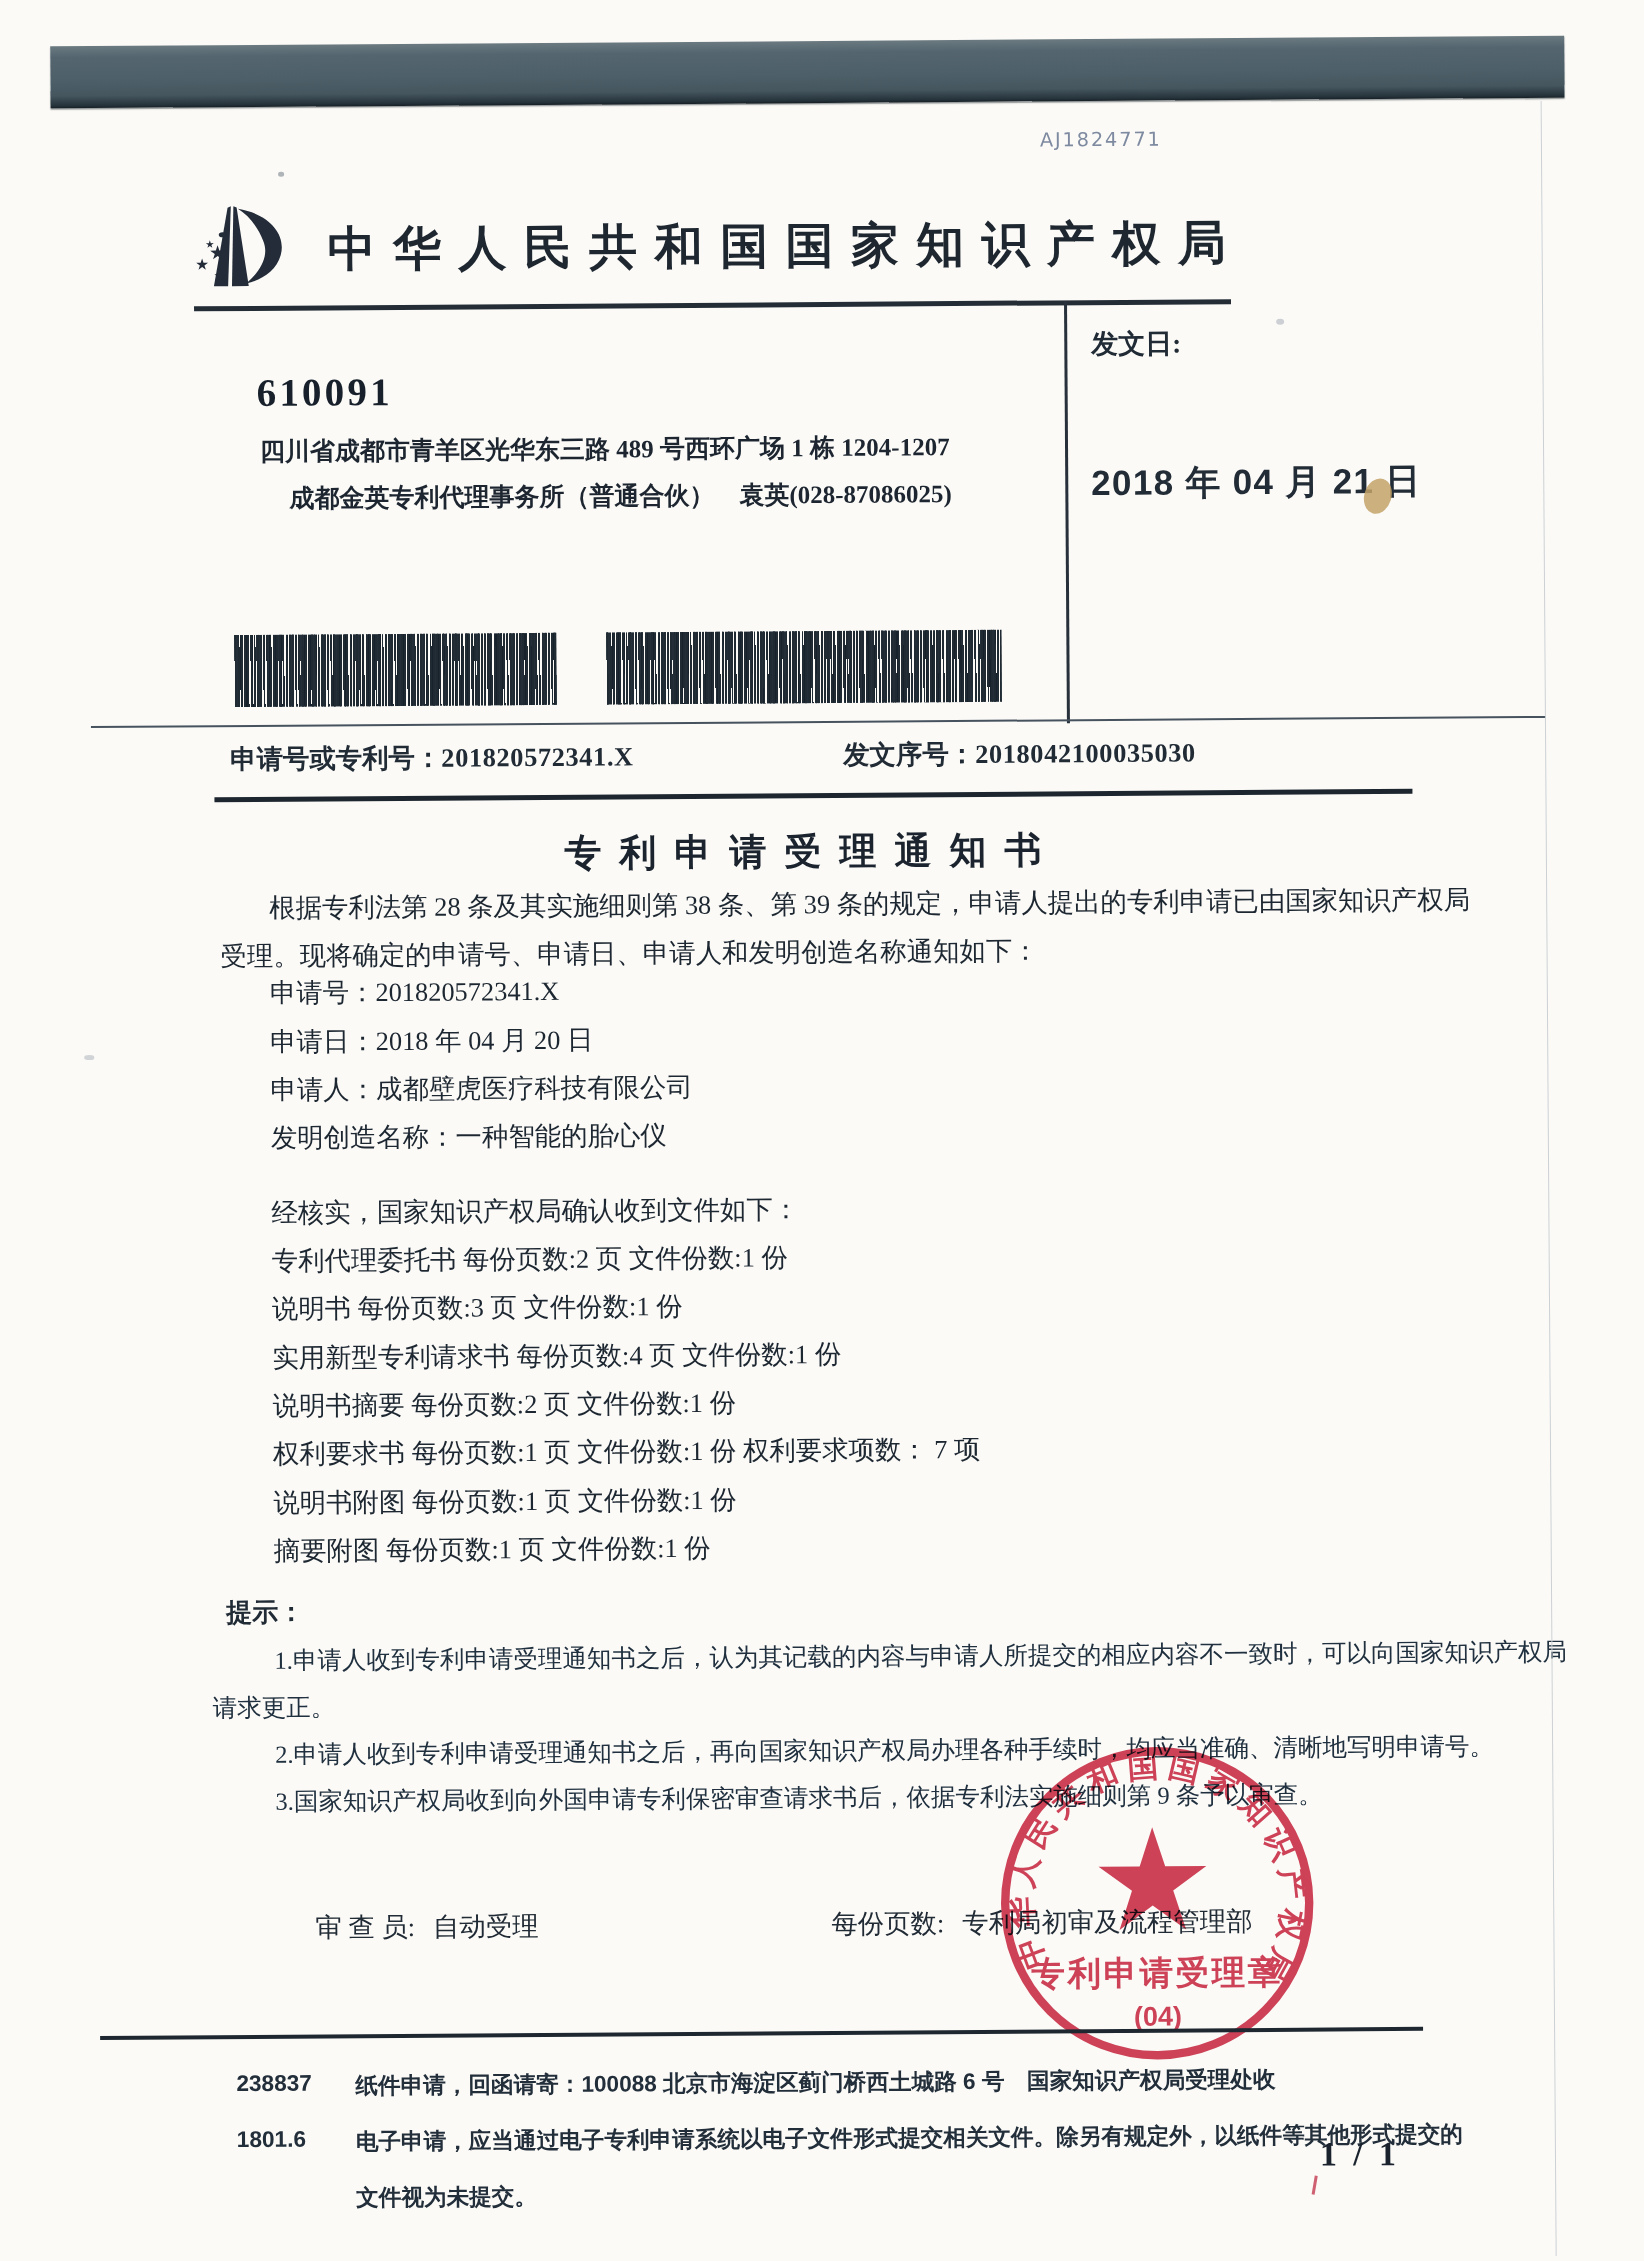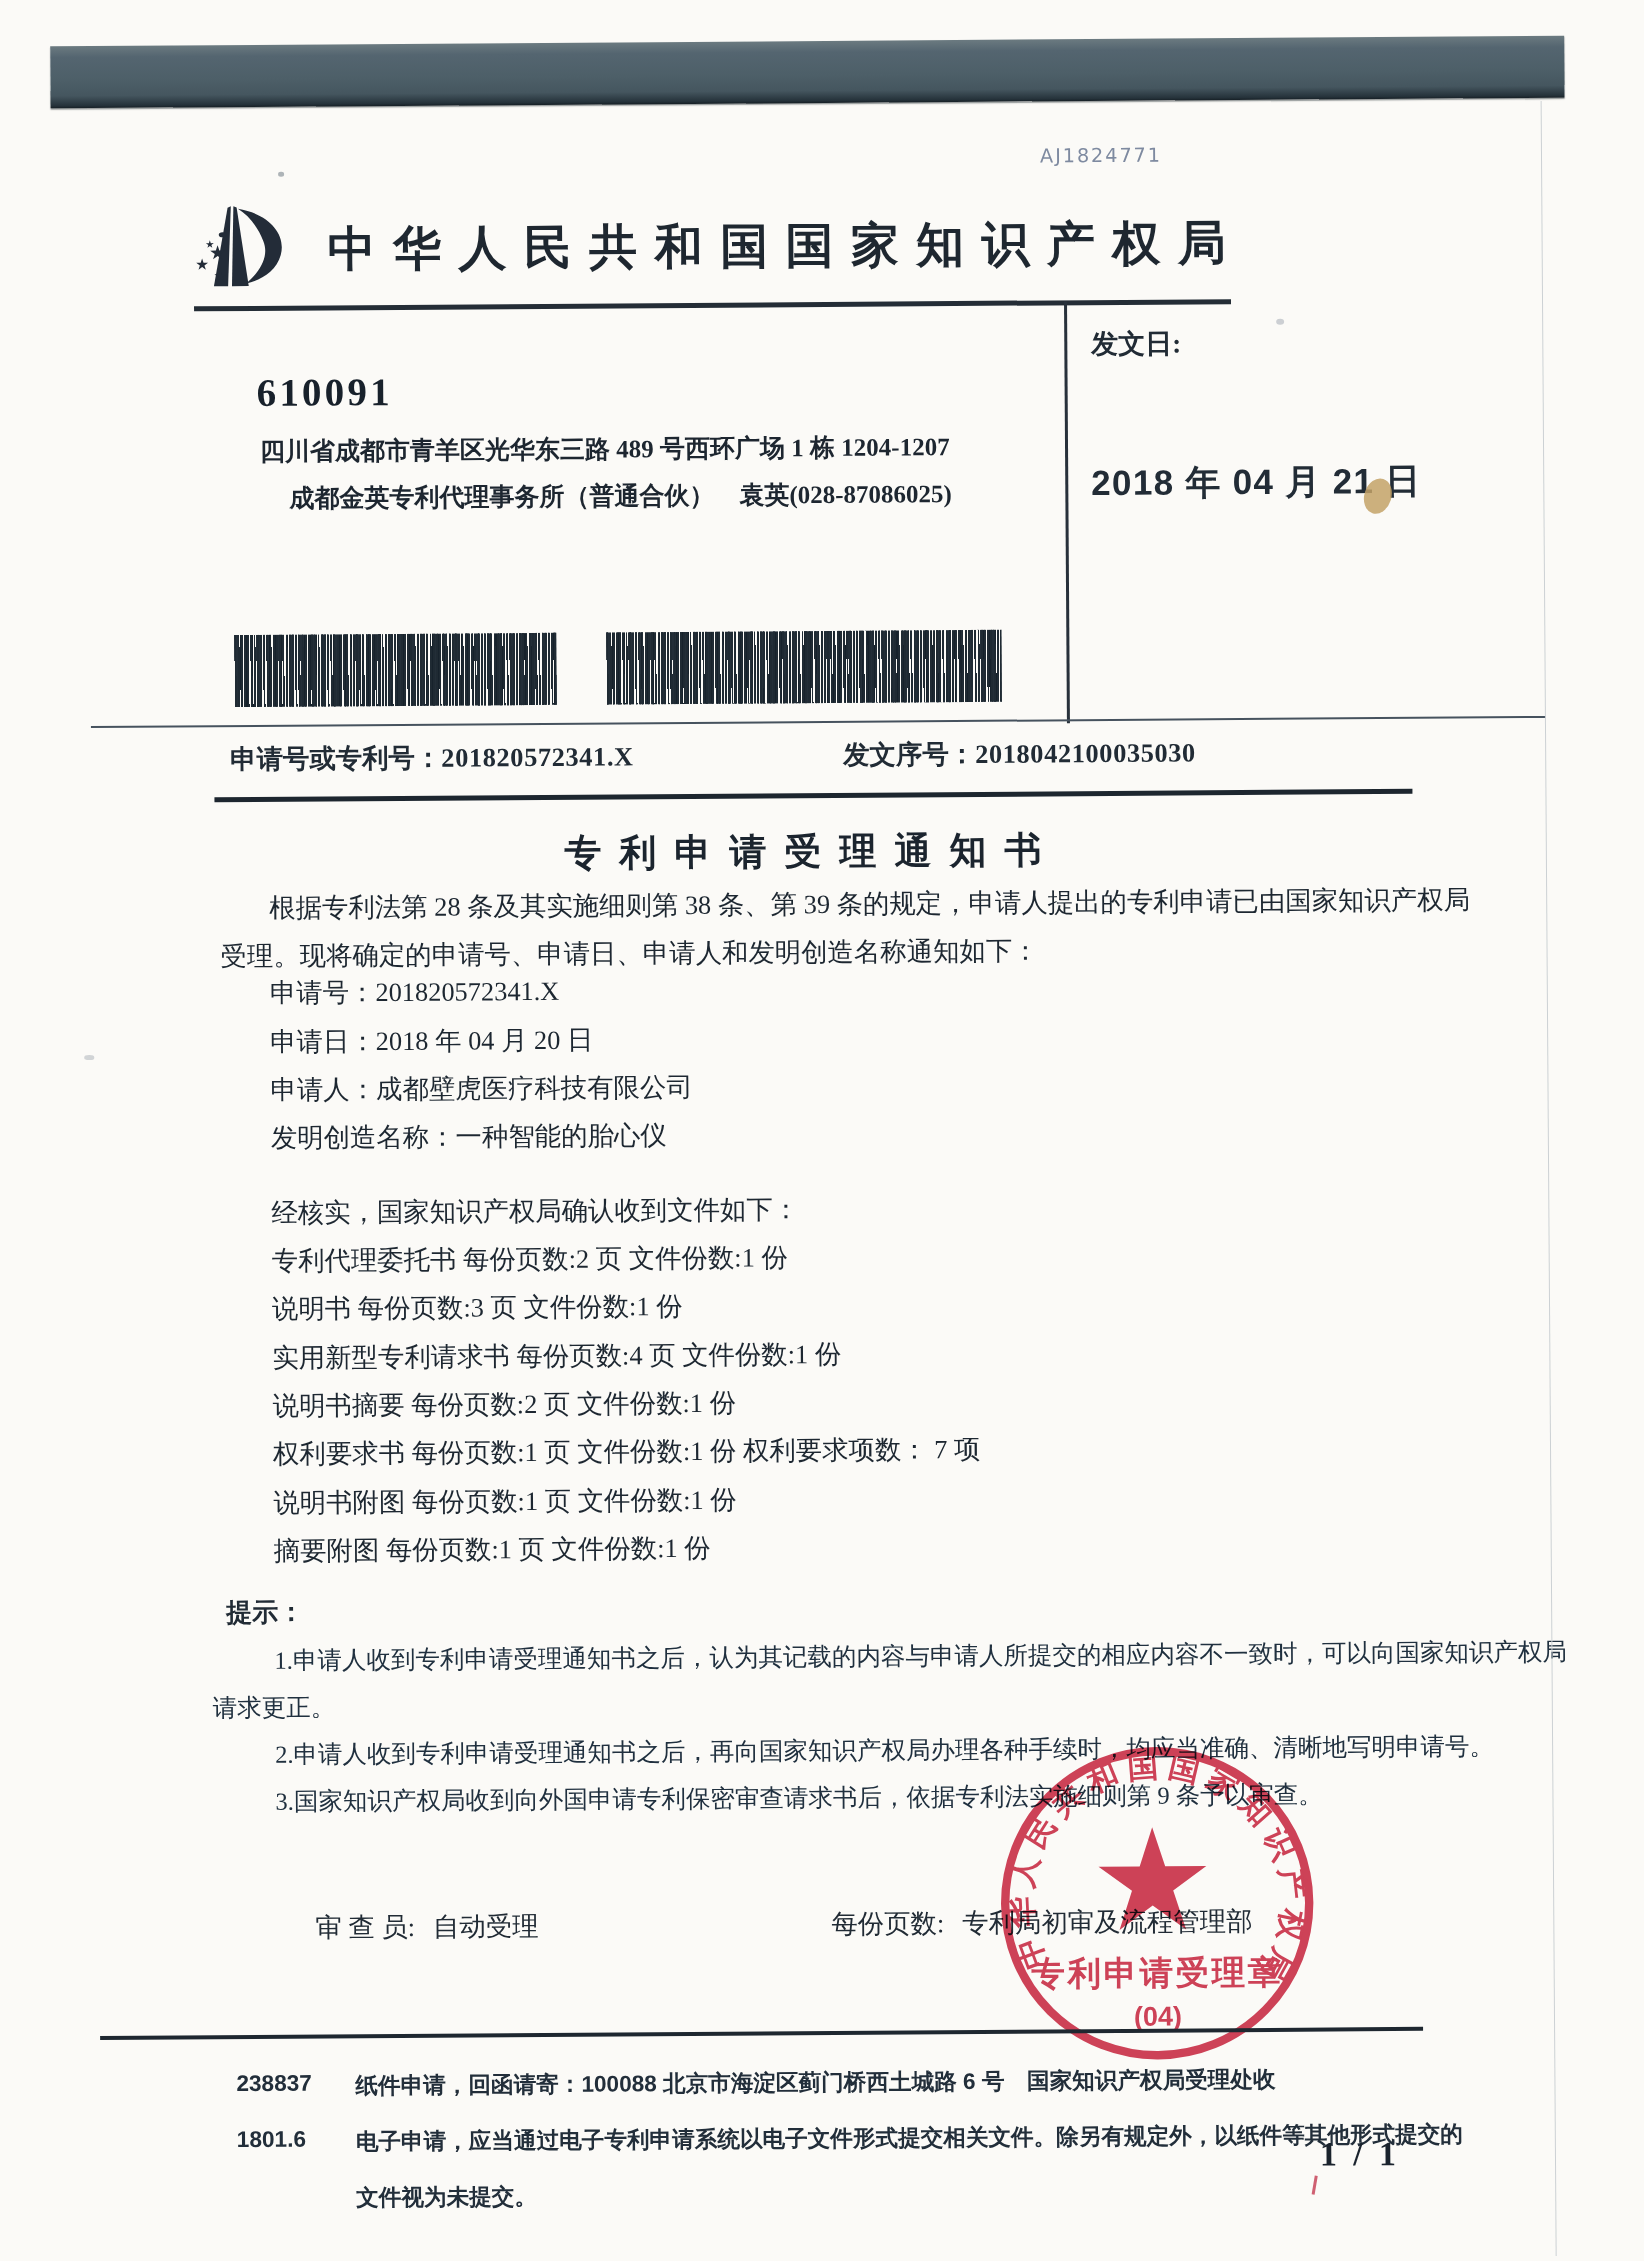--- a/index.html
+++ b/index.html
@@ -12,21 +12,21 @@
     color:#212b35;
   }
   .scan{position:absolute;inset:0;transform:rotate(-0.4deg);transform-origin:50% 45%;}
   .abs{position:absolute;}
   
   .topbar{
     left:57px;top:41px;width:1514px;height:62px;
     background:linear-gradient(180deg,#6b7a80 0%,#546570 18%,#4d5f68 55%,#45565f 80%,#25323a 96%,#161f25 100%);
     box-shadow:0 1.3px 1.3px rgba(20,30,36,.45);
   }
-  .serial-top{left:1046px;top:146px;font-size:19.3px;letter-spacing:1.9px;color:#7e8aa0;
+  .serial-top{left:1046px;top:130px;font-size:19.3px;letter-spacing:1.9px;color:#7e8aa0;
     font-family:"DejaVu Sans",sans-serif;}
   
   .agency{left:333px;top:214px;width:967px;font-size:48px;font-weight:bold;letter-spacing:17.4px;color:#1e2730;white-space:nowrap;}
   .logo{left:192px;top:197px;width:116px;height:100px;}
   .rule{background:#242d36;}
   .hrule-header{left:199px;top:302px;width:1037px;height:4.5px;}
   .vdivider{left:1069px;top:303px;width:2.6px;height:422px;background:#28313b;}
   
   .postcode{left:261px;top:366px;font-size:39px;font-weight:bold;letter-spacing:3.2px;color:#18212b;}
   .addr1{left:264px;top:431px;font-size:25px;font-weight:600;color:#1d2630;white-space:nowrap;}

